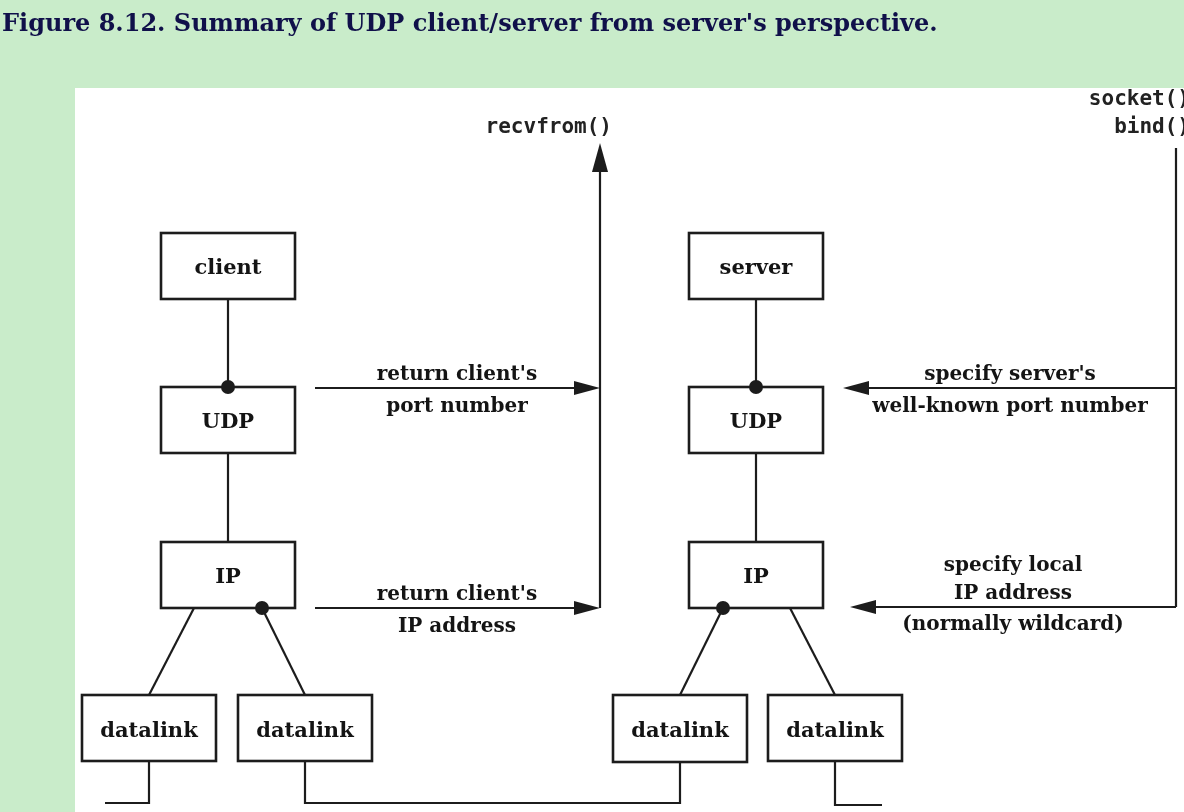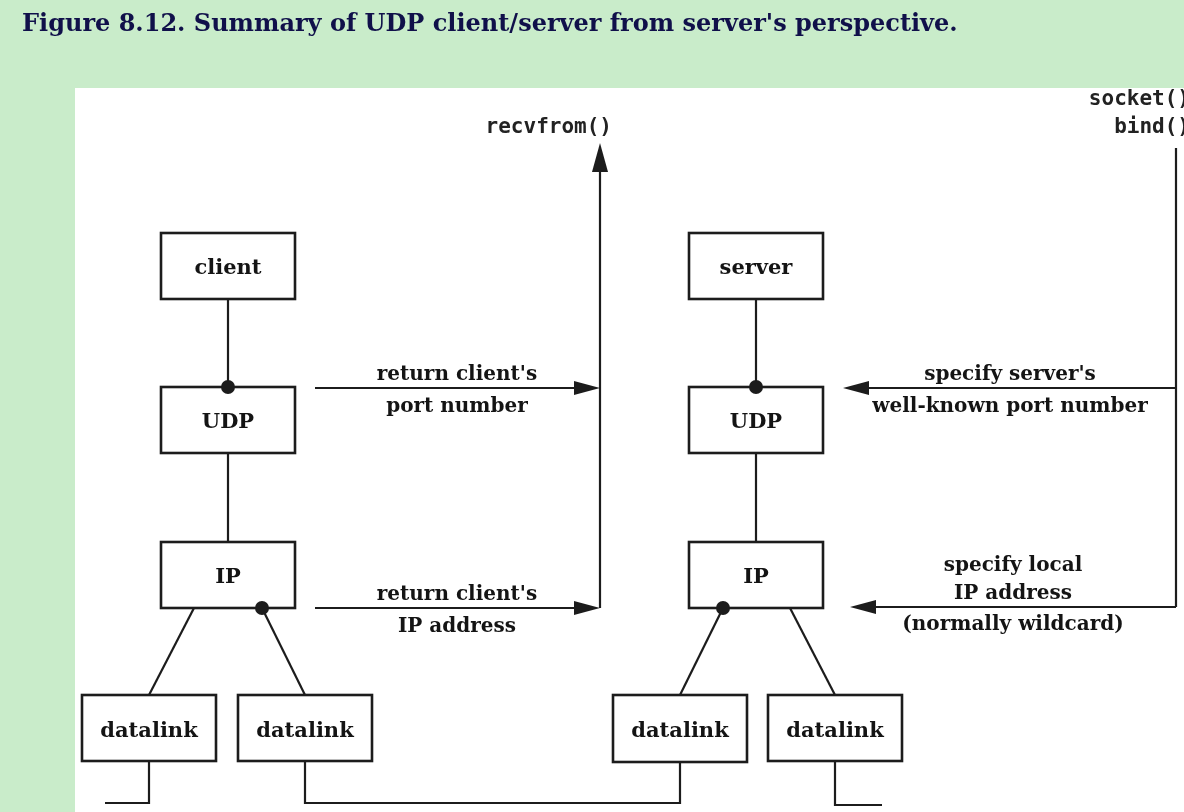--- a/index.html
+++ b/index.html
@@ -23,21 +23,20 @@
   }
   .figure-title {
     position: absolute;
     left: 2px; top: 8px;
     width: 1100px;
     font-family: "DejaVu Serif", "Liberation Serif", serif;
     font-size: 24px;
     font-weight: bold;
     color: var(--title_color);
     letter-spacing: 0px;
-    margin-left: 20px;
   }
   .diagram-panel {
     position: absolute;
     left: 75px; top: 88px;
     width: 1109px; height: 724px;
     background: var(--panel_bg);
   }
   svg.diagram {
     position: absolute;
     left: 0; top: 0;

